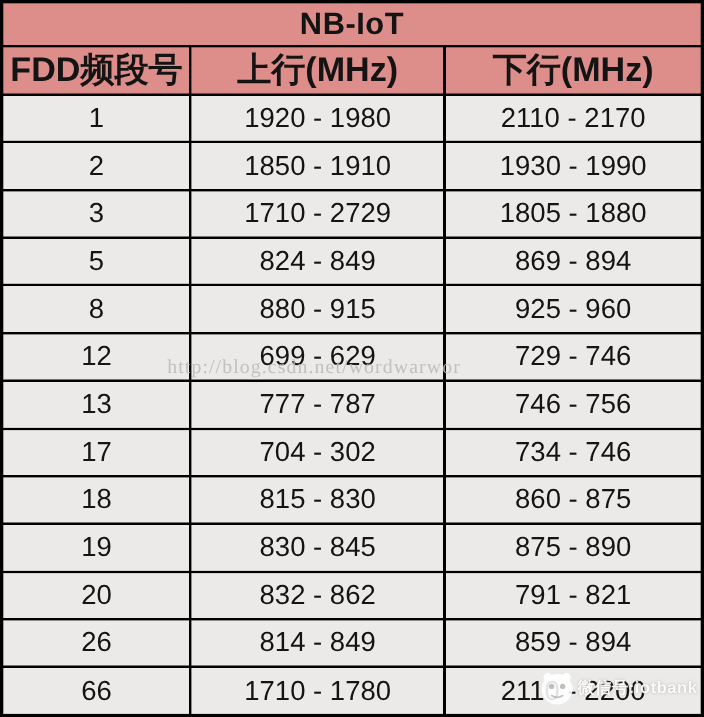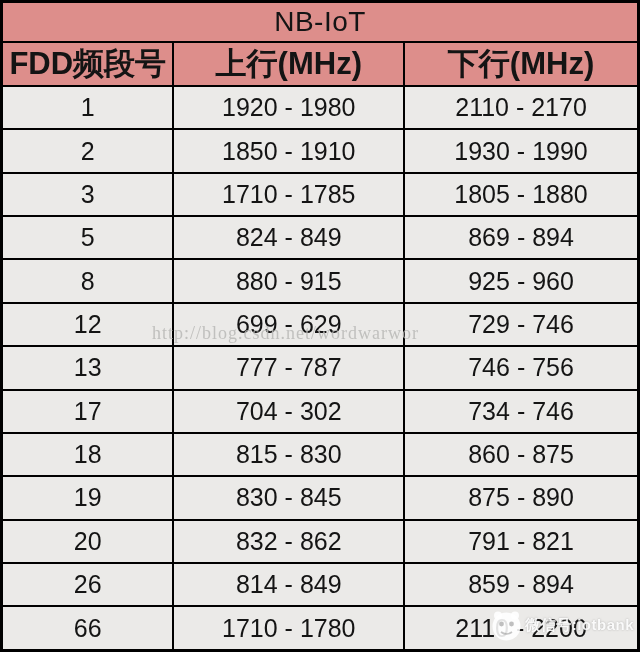--- a/index.html
+++ b/index.html
@@ -27,21 +27,21 @@
     vertical-align: middle;
     padding: 0;
     color: var(--text, #141414);
     overflow: hidden;
     white-space: nowrap;
   }
   .band-table { border: 3px solid var(--border, #000); }
   tr.title-row th {
     background: var(--header-bg, #DD8E8B);
     font-size: 28px;
-    font-weight: normal;
+    font-weight: bold;
     height: 38px;
     letter-spacing: 0.5px;
     margin-top: 28px;
   }
   tr.header-row th {
     background: var(--header-bg, #DD8E8B);
     font-size: 31px;
     font-weight: bold;
     height: 37px;
   }
@@ -116,21 +116,21 @@
           <td>1920 - 1980</td>
           <td>2110 - 2170</td>
         </tr>
         <tr>
           <td>2</td>
           <td>1850 - 1910</td>
           <td>1930 - 1990</td>
         </tr>
         <tr>
           <td>3</td>
-          <td>1710 - 1785</td>
+          <td>1710 - 2729</td>
           <td>1805 - 1880</td>
         </tr>
         <tr>
           <td>5</td>
           <td>824 - 849</td>
           <td>869 - 894</td>
         </tr>
         <tr>
           <td>8</td>
           <td>880 - 915</td>

